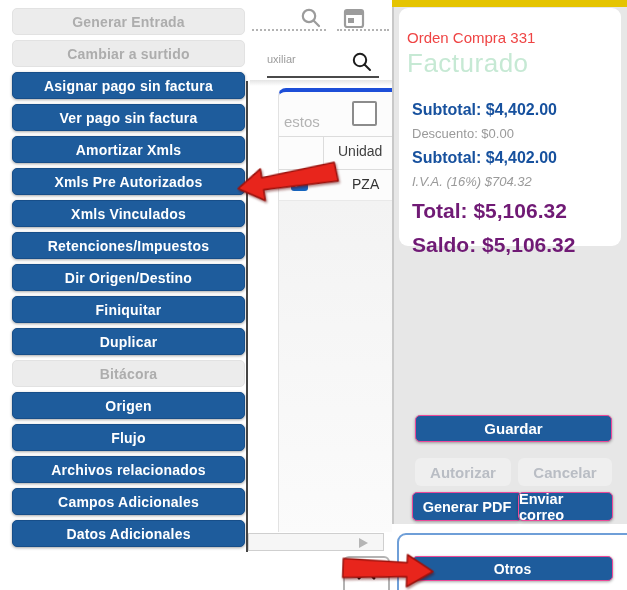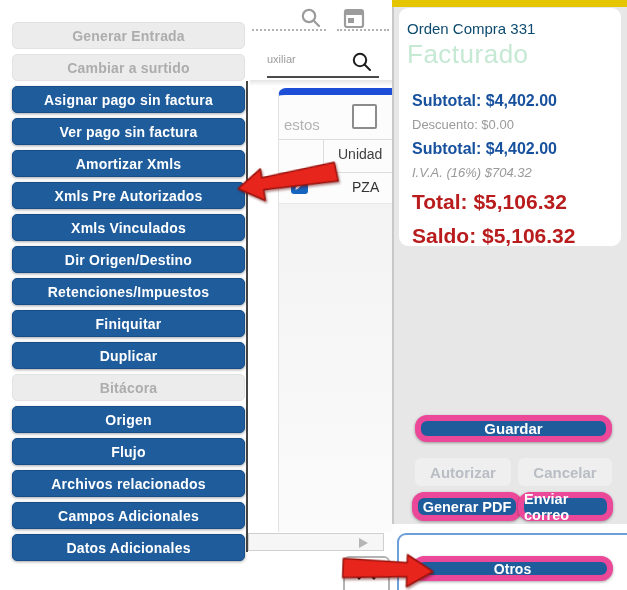--- a/index.html
+++ b/index.html
@@ -15,21 +15,21 @@
   .dotted { border-bottom:2px dotted #b3b3b3; height:2px; }
   .dotted1 { left:252px; top:29px; width:74px; }
   .dotted2 { left:337px; top:29px; width:52px; }
   .aux-text { left:267px; top:53px; font-size:11px; color:#9b9b9b; }
   .aux-underline { left:267px; top:76px; width:112px; height:2px; background:#4a4a4a; }
   .toolbar-shadow { left:250px; top:80px; width:142px; height:6px;
     background:linear-gradient(#d9d9d9, rgba(255,255,255,0)); opacity:.7; }
 
   .grid-card {
     left:278px; top:88px; width:114px; height:444px;
-    background:#fcfcfc; border-left:1px solid #e2e2e2; border-top:7px solid #1d4ed8;
+    background:#fcfcfc; border-left:1px solid #e2e2e2; border-top:4px solid #1d4ed8;
     border-top-left-radius:8px;
   }
   .grid-card .inner { position:relative; width:100%; height:100%; overflow:hidden; }
   .g-abs { position:absolute; }
   .checkbox { left:73px; top:9px; width:25px; height:25px; border:2px solid #8c8c8c;
     border-radius:2px; background:#fff; }
   .impuestos { left:5px; top:21px; font-size:15px; color:#b3b3b3; }
   .hline { left:0; width:114px; height:1px; background:#dcdcdc; }
   .vdiv { left:44px; top:44px; width:1px; height:33px; background:#dcdcdc; }
   .unidad-h { left:59px; top:51px; font-size:14px; font-weight:normal; color:#3f3f3f; }
@@ -41,47 +41,47 @@
 
   .scroll-strip { left:248px; top:533px; width:136px; height:18px;
     background:#f6f6f6; border:1px solid #cfcfcf; }
   .tri-right { position:absolute; left:110px; top:4px; width:0; height:0;
     border-left:9px solid #b5b5b5; border-top:5px solid transparent;
     border-bottom:5px solid transparent; }
   .chevron-btn { left:343px; top:556px; width:47px; height:40px; background:#fff;
     border:2px solid #b3b3b3; border-radius:6px; }
 
   
-  .ovl { position:absolute; left:12px; top:22px; width:233px; z-index:3;
+  .ovl { position:absolute; left:12px; top:8px; width:233px; z-index:3;
     display:flex; flex-direction:column; gap:5px; }
   .ovl-btn { height:27px; border-radius:5px; display:flex; align-items:center;
     justify-content:center; font-size:14px; font-weight:bold; letter-spacing:.2px;
     background:#1e5c9c; color:#fff; border:1px solid #174e89;
     box-shadow:0 1px 3px rgba(0,0,0,.35); cursor:pointer; }
   .ovl-btn.disabled { background:#ececec; color:#adadad; border:1px solid #e2e2e2;
     box-shadow:none; cursor:default; }
 
   
   .panel { position:absolute; left:392px; top:0; width:235px; height:590px; z-index:2; }
   .panel-bg { position:absolute; left:0; top:0; width:235px; height:524px;
     background:#e7e7e7; border-left:2px solid #c8c8c8; }
   .yellow-bar { position:absolute; left:0; top:0; width:235px; height:7px; background:#e5c400; }
   .p-card { position:absolute; left:7px; top:8px; width:222px; height:238px;
     background:#fff; border-radius:9px; padding:6px 8px 0 8px; }
-  .p-title { font-size:15px; color:#0c4a6e; line-height:20px; margin-top:5px; }
+  .p-title { font-size:15px; color:#ef4444; line-height:20px; margin-top:14px; }
   .p-status { font-size:26px; color:#c6e9d4; line-height:30px; letter-spacing:.5px; }
   .totals { margin-top:22px; margin-left:5px; }
   .t-strong { font-size:16px; font-weight:bold; color:#17519e; line-height:20px; margin-bottom:6px; }
   .t-muted { font-size:13px; color:#9a9a9a; line-height:16px; margin-bottom:6px; }
   .t-muted2 { margin-bottom:8px;font-style:italic; }
-  .t-big { font-size:21px; font-weight:bold; color:#b91c1c; line-height:26px; margin-bottom:8px; }
+  .t-big { font-size:21px; font-weight:bold; color:#701a75; line-height:26px; margin-bottom:8px; }
 
   .p-btn { position:absolute; display:flex; align-items:center; justify-content:center;
-    background:#1e5c9c; color:#fff; font-weight:bold; font-size:14px; border-radius:12px;
-    border:6px solid #ec4899; box-shadow:0 1px 3px rgba(0,0,0,.35); cursor:pointer; }
+    background:#1e5c9c; color:#fff; font-weight:bold; font-size:14px; border-radius:5px;
+    border:1px solid #ec4899; box-shadow:0 1px 3px rgba(0,0,0,.35); cursor:pointer; }
   .p-btn.disabled { background:#efefef; color:#b9bdc4; border:none; box-shadow:none; cursor:default; }
   .b-guardar { left:23px; top:415px; width:197px; height:27px; font-size:15px; }
   .b-autorizar { left:23px; top:458px; width:96px; height:28px; font-size:15px; border-radius:6px; }
   .b-cancelar { left:126px; top:458px; width:94px; height:28px; font-size:15px; border-radius:6px; }
   .b-pdf { left:20px; top:492px; width:110px; height:29px; font-size:14.5px;text-align:center; }
   .b-correo { left:126px; top:492px; width:95px; height:29px; font-size:14.5px; }
   .otros-box { position:absolute; left:5px; top:533px; width:270px; height:75px;
     background:#fff; border:2px solid #6f9fd8; border-radius:9px; }
   .b-otros { left:20px; top:556px; width:201px; height:25px; }
 
@@ -149,22 +149,22 @@
   </div>
 
   <div class="ovl">
     <div class="ovl-btn disabled">Generar Entrada</div>
     <div class="ovl-btn disabled">Cambiar a surtido</div>
     <div class="ovl-btn">Asignar pago sin factura</div>
     <div class="ovl-btn">Ver pago sin factura</div>
     <div class="ovl-btn">Amortizar Xmls</div>
     <div class="ovl-btn">Xmls Pre Autorizados</div>
     <div class="ovl-btn">Xmls Vinculados</div>
+    <div class="ovl-btn">Retenciones/Impuestos</div>
     <div class="ovl-btn">Dir Origen/Destino</div>
-    <div class="ovl-btn">Retenciones/Impuestos</div>
     <div class="ovl-btn">Finiquitar</div>
     <div class="ovl-btn">Duplicar</div>
     <div class="ovl-btn disabled">Bitácora</div>
     <div class="ovl-btn">Origen</div>
     <div class="ovl-btn">Flujo</div>
     <div class="ovl-btn">Archivos relacionados</div>
     <div class="ovl-btn">Campos Adicionales</div>
     <div class="ovl-btn">Datos Adicionales</div>
   </div>
 

